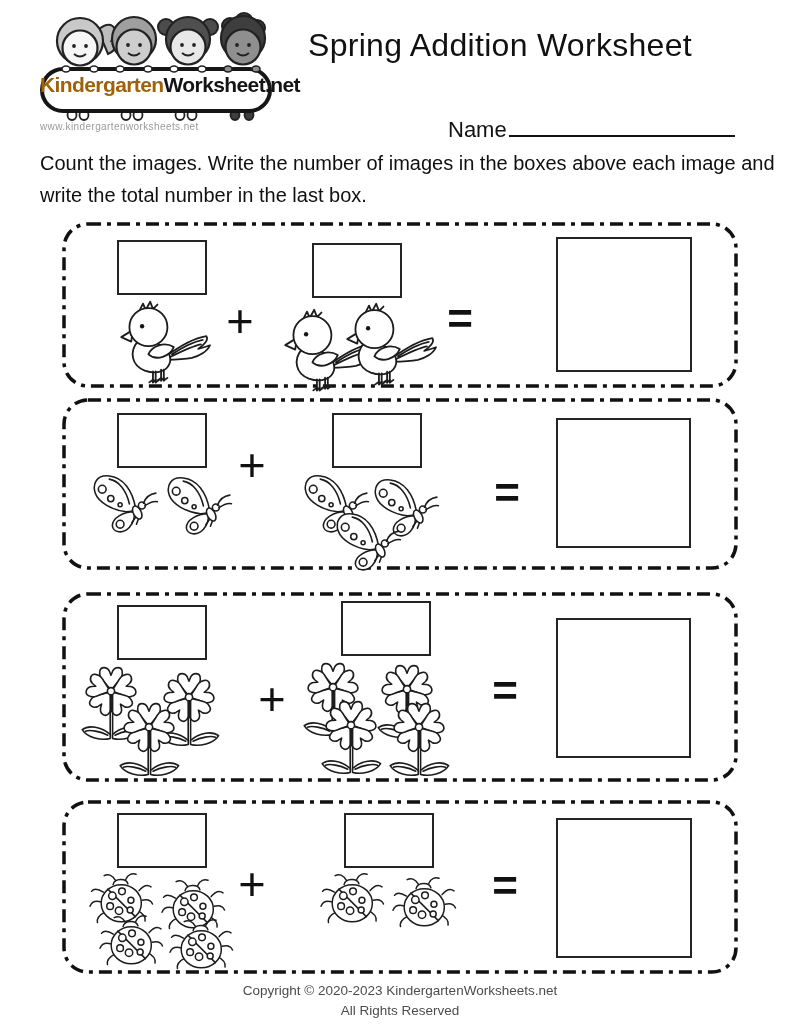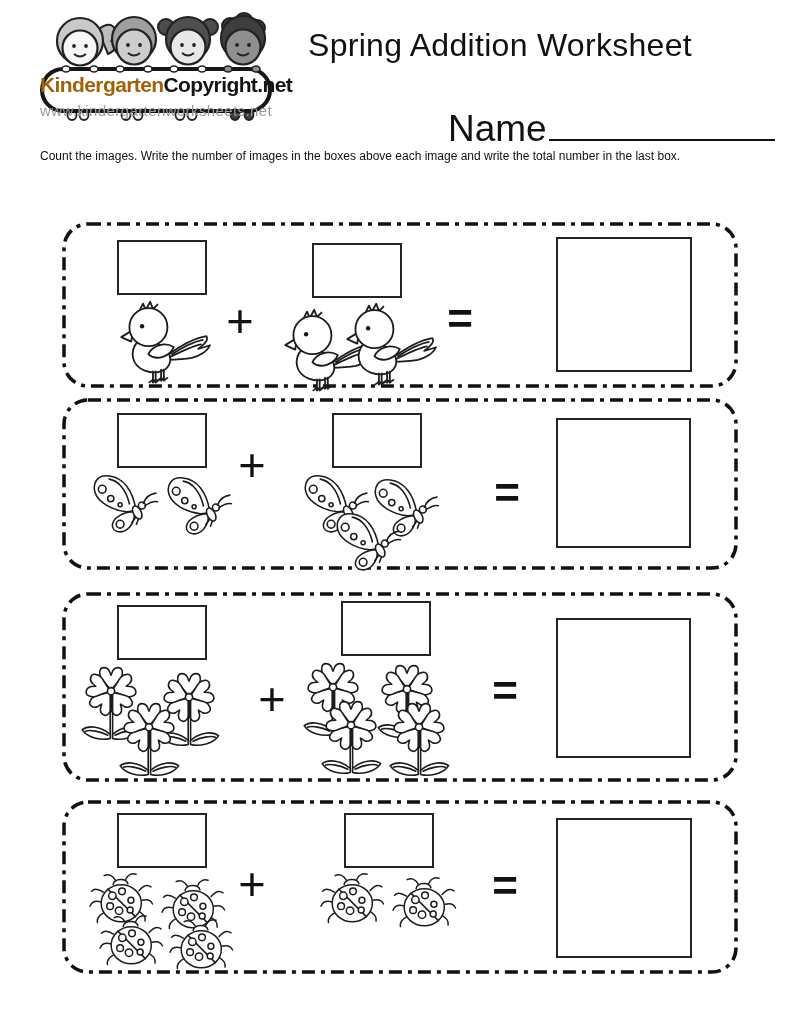--- a/index.html
+++ b/index.html
@@ -12,35 +12,35 @@
   
   #logo { position:absolute; left:38px; top:12px; width:236px; height:112px; }
   #logoArt { position:absolute; left:0; top:0; width:236px; height:112px; }
   #brandText {
     position:absolute; left:2px; top:61px; width:232px; text-align:center;
     font-size:21px; font-weight:700; letter-spacing:-0.6px; white-space:nowrap;
   }
   .brand-gray  { color:#a16207; }
   .brand-black { color:#141414; }
   #siteUrl {
-    position:absolute; left:40px; top:102px;
-    font-size:15px; color:#9a9a9a; letter-spacing:0.4px;
+    position:absolute; left:40px; top:121px;
+    font-size:10px; color:#9a9a9a; letter-spacing:0.4px;
   }
   #pageTitle {
     position:absolute; left:285px; top:27px; width:430px; text-align:center;
     font-size:32px; font-weight:400; letter-spacing:0.3px; color:#111;
   }
-  #nameRow { position:absolute; left:448px; top:108px; font-size:37px; color:#111; }
+  #nameRow { position:absolute; left:448px; top:108px; font-size:22px; color:#111; }
   #nameLine {
     display:inline-block; vertical-align:baseline;
     width:226px; height:27px; border-bottom:2.5px solid #111; margin-left:2px;
   }
   #instructions {
     position:absolute; left:40px; top:147px; width:740px;
-    font-size:12px; line-height:1.6; color:#101010;
+    font-size:20px; line-height:1.6; color:#101010;
   }
 
   
   .problem-row { position:absolute; left:62px; width:676px; }
   .row-border  { position:absolute; left:0; top:0; pointer-events:none; }
   .grp { position:absolute; display:flex; flex-direction:column; align-items:center; }
   .count-box {
     width:90px; height:55px; border:2px solid #242424; background:#fff;
     margin-bottom:4px; box-sizing:border-box;
   }
@@ -173,21 +173,21 @@
       <ellipse cx="28" cy="57" rx="4" ry="3"></ellipse>
         <ellipse cx="56" cy="57" rx="4" ry="3"></ellipse>
       <ellipse cx="82" cy="57" rx="4" ry="3"></ellipse>
         <ellipse cx="110" cy="57" rx="4" ry="3"></ellipse>
       <ellipse cx="136" cy="57" rx="4" ry="3"></ellipse>
         <ellipse cx="164" cy="57" rx="4" ry="3"></ellipse>
       <ellipse cx="190" cy="57" rx="4" ry="3" fill="#8f8f8f"></ellipse>
         <ellipse cx="218" cy="57" rx="4" ry="3" fill="#8f8f8f"></ellipse>
     </g>
   </svg>
-  <div id="brandText"><span class="brand-gray">Kindergarten</span><span class="brand-black">Copyright.net</span></div>
+  <div id="brandText"><span class="brand-gray">Kindergarten</span><span class="brand-black">Worksheet.net</span></div>
 </div>
 
 <div id="siteUrl">www.kindergartenworksheets.net</div>
 
 <div id="pageTitle">Spring Addition Worksheet</div>
 
 <div id="nameRow">
   <span>Name</span><span id="nameLine"></span>
 </div>
 
@@ -325,13 +325,15 @@
             <use href="#sym-ladybug"></use>
           </svg>
         </div>
     </div>
     <div class="op equals" style="left: 443px; top: 86px;">=</div>
     <div class="answer-box" style="left: 494px; top: 18px; width: 136px; height: 140px;"></div>
   </div>
   </div>
 
 <div id="footer">
+  <div>Copyright © 2020-2023 KindergartenWorksheets.net</div>
+  <div>All Rights Reserved</div>
 </div>
 
 </body></html>

